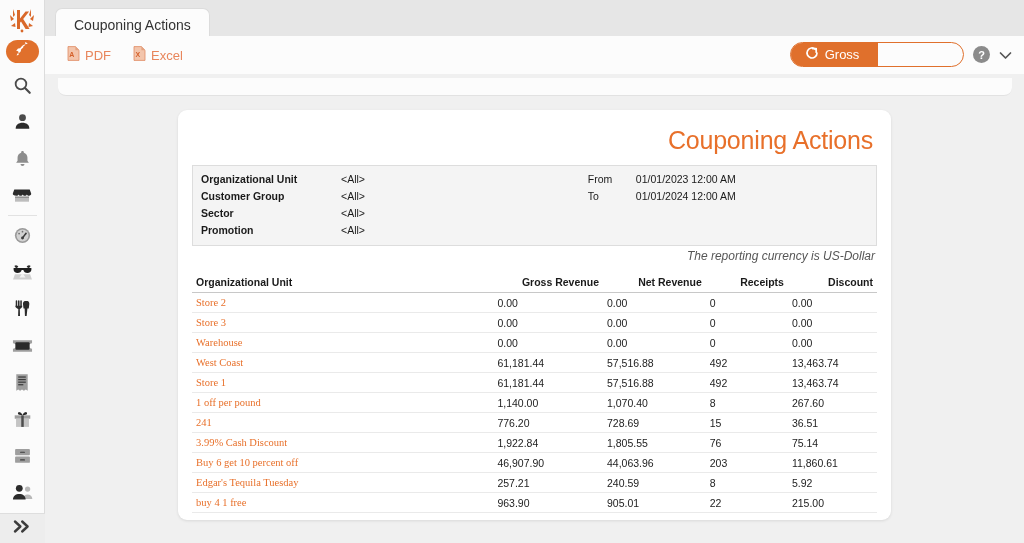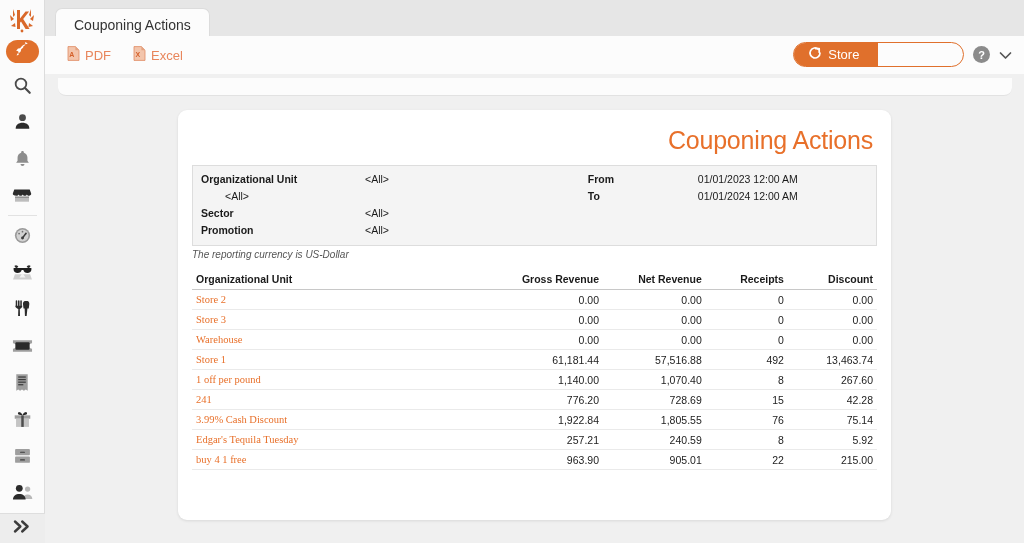--- a/index.html
+++ b/index.html
@@ -152,45 +152,45 @@
   #filter-box {
     border: 1px solid #dddddd;
     background: #f4f4f4;
     display: flex;
     padding: 5px 8px 6px 8px;
   }
   .filt-col-left { width: 58%; }
   .filt-col-right { width: 42%; }
   .filt-row { display: flex; font-size: 10.5px; line-height: 17px; }
   .filt-label { font-weight: bold; color: #1a1a1a; width: 140px; }
-  .filt-val { color: #1a1a1a; margin-left: 24px; }
-  .filt-label-r { font-weight: bold; color: #1a1a1a; width: 86px; }
+  .filt-val { color: #1a1a1a; }
+  .filt-label-r { font-weight: normal; color: #1a1a1a; width: 48px; }
   .currency-note {
-    font-style: italic;
-    font-size: 10px; color: #555;
+    text-align: right; font-style: italic;
+    font-size: 12px; color: #555;
     margin: 3px 2px 10px 0;
   }
 
   
   #report-table { width: 100%; border-collapse: collapse; }
   #report-table th {
     font-size: 10.5px; color: #1a1a1a;
     padding: 3px 4px 4px 4px;
     border-bottom: 1px solid #c8c8c8;
     font-weight: bold;
   }
   #report-table th.left { text-align: left; }
   #report-table th.right { text-align: right; }
   #report-table td {
     font-size: 10.5px;
     padding: 3.5px 4px;
     border-bottom: 1px solid #eaeaea;
   }
   td.name { color: #e8702a; text-align: left; font-family: Liberation Serif, serif; }
-  td.num { color: #222; text-align: right; }
+  td.num { color: #222; }
   .lvl0 { padding-left: 4px; }
   .lvl1 { padding-left: 18px; margin-left: 18px; }
   .lvl2 { padding-left: 30px; }
 </style>
 </head>
 <body>
 
 <div id="app">
 
   <div id="sidebar">
@@ -400,21 +400,21 @@
 
     <div class="tb-right">
       <div class="btn-group">
         <div class="btn-update">
           <span>
             <svg width="14" height="14" viewBox="0 0 14 14">
               <path d="M12 7a5 5 0 1 1-1.6-3.7" fill="none" stroke="#ffffff" stroke-width="1.7" stroke-linecap="round"></path>
               <path d="M7.6 2.6h3.6v3.6" fill="none" stroke="#ffffff" stroke-width="1.7" stroke-linecap="round" stroke-linejoin="round"></path>
             </svg>
           </span>
-          <span>Store</span>
+          <span>Gross</span>
         </div>
         <div class="btn-up">
           <span>
             <svg width="13" height="14" viewBox="0 0 13 14">
               <line x1="1.5" y1="1.3" x2="11.5" y2="1.3" stroke="#e0702c" stroke-width="1.4" stroke-linecap="round" opacity=".55"></line>
               <line x1="6.5" y1="13" x2="6.5" y2="3.6" stroke="#e0702c" stroke-width="1.8" stroke-linecap="round"></line>
               <path d="M2.8 7.2 L6.5 3.2 L10.2 7.2" fill="none" stroke="#e0702c" stroke-width="1.8" stroke-linecap="round" stroke-linejoin="round"></path>
             </svg>
           </span>
           <span>Up</span>
@@ -440,20 +440,21 @@
 
     <div id="report-title">Couponing Actions</div>
 
     <div id="filter-box">
       <div class="filt-col-left">
         <div class="filt-row">
           <span class="filt-label">Organizational Unit</span>
           <span class="filt-val">&lt;All&gt;</span>
         </div>
         <div class="filt-row">
+          <span class="filt-label">Customer Group</span>
           <span class="filt-val">&lt;All&gt;</span>
         </div>
         <div class="filt-row">
           <span class="filt-label">Sector</span>
           <span class="filt-val">&lt;All&gt;</span>
         </div>
         <div class="filt-row">
           <span class="filt-label">Promotion</span>
           <span class="filt-val">&lt;All&gt;</span>
         </div>
@@ -498,48 +499,62 @@
             <td class="num">0.00</td>
           </tr>
           <tr>
             <td class="name lvl0">Warehouse</td>
             <td class="num">0.00</td>
             <td class="num">0.00</td>
             <td class="num">0</td>
             <td class="num">0.00</td>
           </tr>
           <tr>
+            <td class="name lvl0">West Coast</td>
+            <td class="num">61,181.44</td>
+            <td class="num">57,516.88</td>
+            <td class="num">492</td>
+            <td class="num">13,463.74</td>
+          </tr>
+          <tr>
             <td class="name lvl1">Store 1</td>
             <td class="num">61,181.44</td>
             <td class="num">57,516.88</td>
             <td class="num">492</td>
             <td class="num">13,463.74</td>
           </tr>
           <tr>
             <td class="name lvl2">1 off per pound</td>
             <td class="num">1,140.00</td>
             <td class="num">1,070.40</td>
             <td class="num">8</td>
             <td class="num">267.60</td>
           </tr>
           <tr>
             <td class="name lvl2">241</td>
             <td class="num">776.20</td>
             <td class="num">728.69</td>
             <td class="num">15</td>
-            <td class="num">42.28</td>
+            <td class="num">36.51</td>
           </tr>
           <tr>
             <td class="name lvl2">3.99% Cash Discount</td>
             <td class="num">1,922.84</td>
             <td class="num">1,805.55</td>
             <td class="num">76</td>
             <td class="num">75.14</td>
           </tr>
           <tr>
+            <td class="name lvl2">Buy 6 get 10 percent off</td>
+            <td class="num">46,907.90</td>
+            <td class="num">44,063.96</td>
+            <td class="num">203</td>
+            <td class="num">11,860.61</td>
+          </tr>
+          <tr>
             <td class="name lvl2">Edgar's Tequila Tuesday</td>
             <td class="num">257.21</td>
             <td class="num">240.59</td>
             <td class="num">8</td>
             <td class="num">5.92</td>
           </tr>
           <tr>
             <td class="name lvl2">buy 4 1 free</td>
             <td class="num">963.90</td>
             <td class="num">905.01</td>

